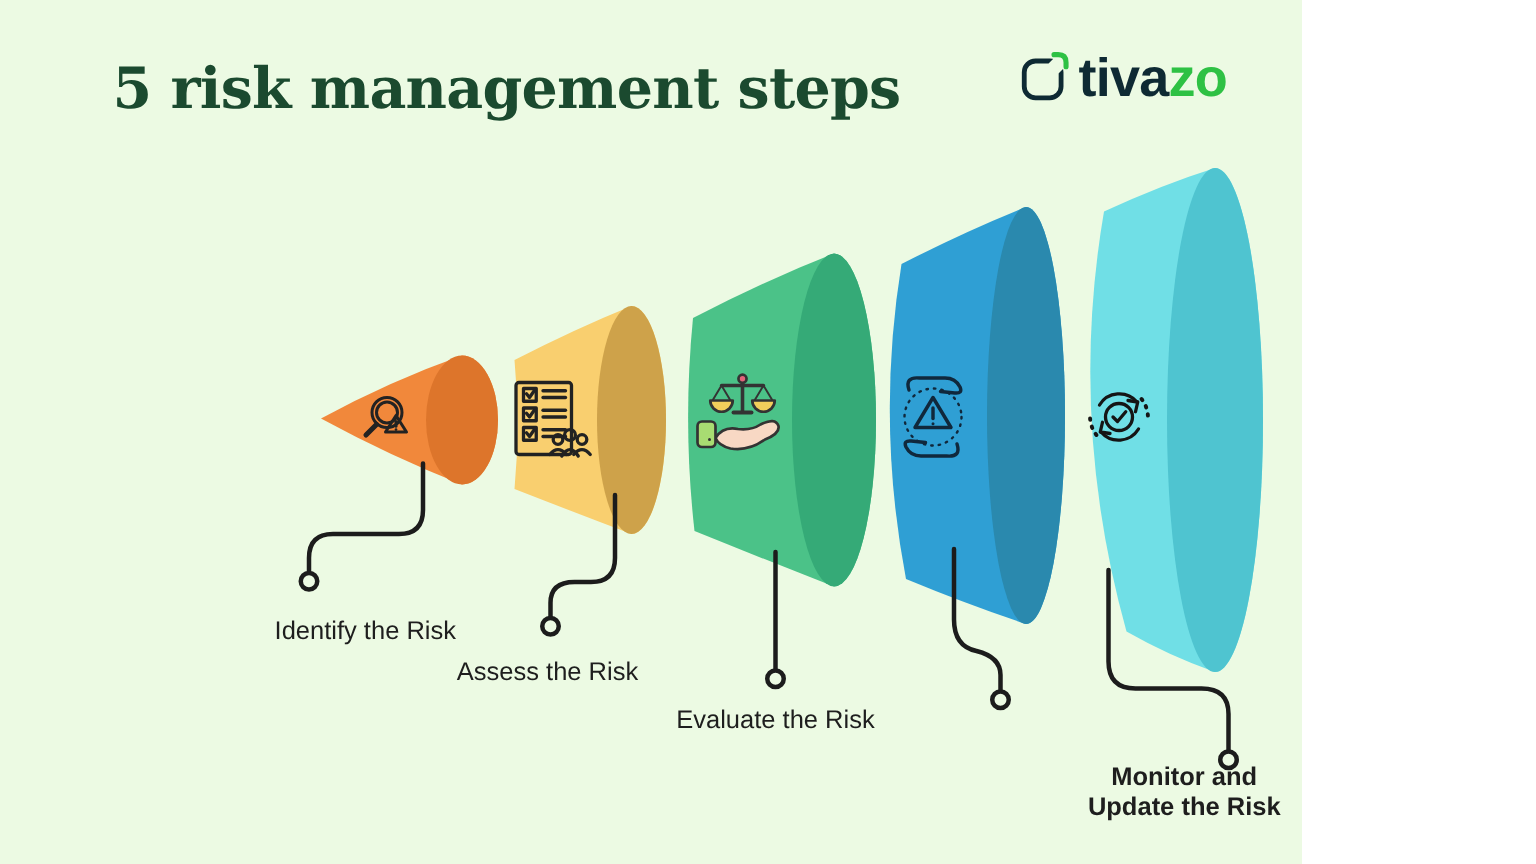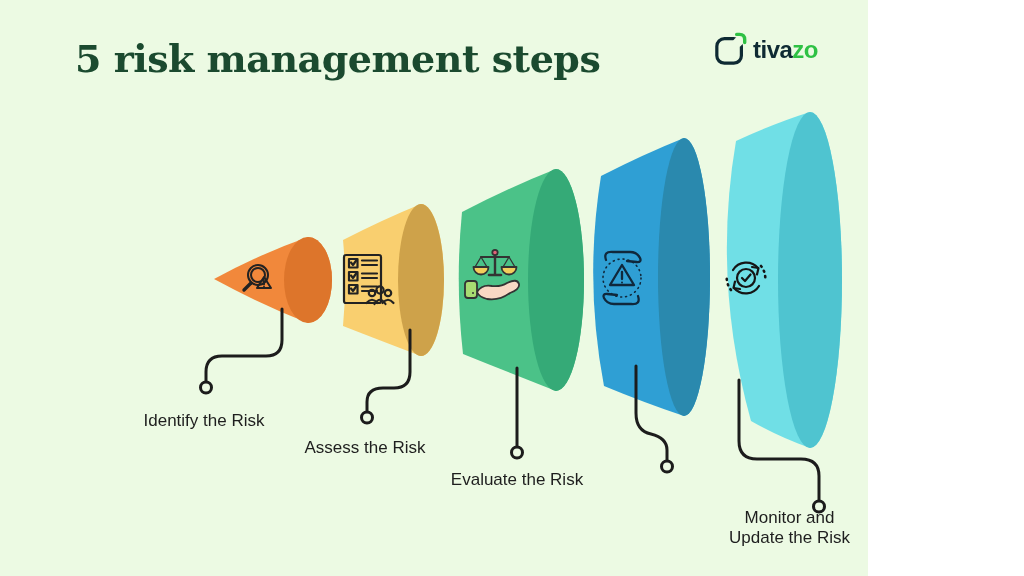--- a/index.html
+++ b/index.html
@@ -11,21 +11,21 @@
   .title {
     position:absolute; left:75px; top:36px;
     font-family:"DejaVu Serif", serif;
     font-size:38px; font-weight:700; letter-spacing:-0.5px;
     color:#1B4A2F;
   }
   .logo {
     position:absolute; right:50px; top:31px;
     display:flex; align-items:center; gap:5px;
   }
-  .logo-text { font-size:24px; font-weight:700; letter-spacing:-0.5px; }
+  .logo-text { font-size:36px; font-weight:700; letter-spacing:-0.5px; }
   .funnel-svg { position:absolute; left:0; top:0; }
   .step-label {
     position:absolute; font-size:17px; line-height:1.16;
     text-align:center; color:#1E1E1E;
   }
 </style>
 </head>
 <body>
 
 <div class="stage">
@@ -149,18 +149,18 @@
         <path d="M 636 366 L 636 413 Q 636 431 651 434 Q 667 438 667 450 L 667 460"></path>
         <circle cx="667" cy="466.5" r="5.5" fill="#ECFAE3"></circle>
       </g>
       <g>
         <path d="M 739 380 L 739 441 Q 739 459 757 459 L 801 459 Q 819 459 819 476 L 819 500"></path>
         <circle cx="819" cy="506.5" r="5.5" fill="#ECFAE3"></circle>
       </g>
     </g>
   </svg>
 
-  <div class="step-label" style="left: 104px; top: 411px; width: 200px; color: rgb(30, 30, 30);">Identify the Risk</div>
+  <div class="step-label" style="left: 104px; top: 411px; width: 200px; color: rgb(30, 30, 30); text-align: right;">Identify the Risk</div>
   <div class="step-label" style="left: 417px; top: 470px; width: 200px; color: rgb(30, 30, 30);">Evaluate the Risk</div>
   <div class="step-label" style="left: 265px; top: 438px; width: 200px; color: rgb(30, 30, 30);">Assess the Risk</div>
-  <div class="step-label" style="left: 722px; top: 508px; width: 135px; color: rgb(30, 30, 30);">Monitor and Update the Risk</div>
+  <div class="step-label" style="left: 722px; top: 508px; width: 135px; color: rgb(30, 30, 30); font-weight: bold;">Monitor and Update the Risk</div>
 
 </div>
 
 </body></html>

